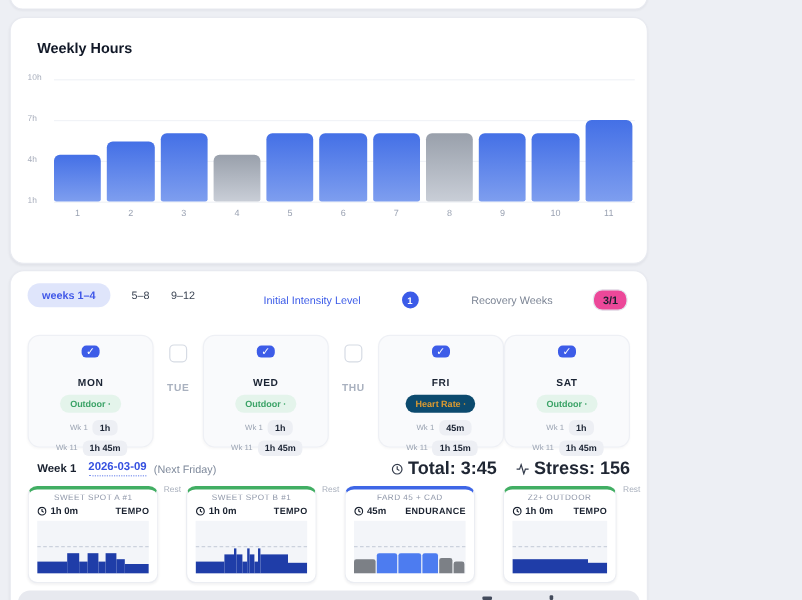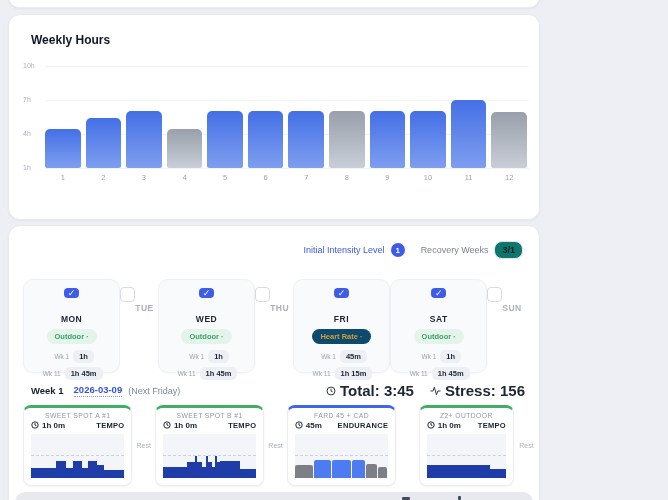--- a/index.html
+++ b/index.html
@@ -21,47 +21,47 @@
   .bar-col{flex:1 1 0;display:flex;flex-direction:column;justify-content:flex-end;height:121px;}
   .bar-fill{border-radius:5px 5px 2px 2px;}
   .bar-fill.blue{background:linear-gradient(180deg,#4470e6,#7e9eef);}
   .bar-fill.gray{background:linear-gradient(180deg,#99a0ab,#c9ced7);}
   .bar-label{height:14px;display:flex;align-items:flex-end;justify-content:center;font-size:7.5px;color:#9aa2b2;}
   
   .plan-card{left:8px;right:8px;top:225px;height:290px;}
   .tabs{position:absolute;left:14px;top:10px;display:flex;align-items:center;gap:18px;}
   .tab{font-size:9px;color:#3c4554;}
   .tab.active{background:#dfe5fb;color:#3f57e8;border-radius:12px;padding:5px 12px;font-weight:bold;}
-  .plan-controls{position:absolute;right:16px;top:15px;display:flex;align-items:center;}
+  .plan-controls{position:absolute;right:16px;top:15px;display:flex;align-items:center;gap:28px;}
   .iil-label{font-size:9px;color:#3b5be8;}
   .iil-badge{width:14px;height:14px;margin-left:6px;border-radius:50%;background:#3b5be8;color:#fff;font-size:8px;font-weight:bold;display:flex;align-items:center;justify-content:center;}
   .rw-label{font-size:9px;color:#7b8494;margin-left:16px;}
-  .rw-chip{margin-left:6px;border:1px solid #e2e5ec;border-radius:8px;background:#0f766e;padding:3px 7px;font-size:9px;font-weight:bold;color:#171f2e;text-align:center;}
+  .rw-chip{margin-left:6px;border:1px solid #e2e5ec;border-radius:8px;background:#ec4899;padding:3px 7px;font-size:9px;font-weight:bold;color:#171f2e;text-align:center;}
   .days-row{position:absolute;left:14px;right:14px;top:53px;height:94px;display:flex;justify-content:space-between;}
   .day-card{width:118px;background:#f9fafc;border:1px solid #eef0f5;border-radius:10px;display:flex;flex-direction:column;align-items:center;padding-top:8px;box-sizing:border-box;box-shadow:0 1px 2px rgba(16,24,40,.03);}
-  .day-rest-col{width:46px;display:flex;flex-direction:row;align-items:flex-start;padding-top:8px;box-sizing:border-box;}
+  .day-rest-col{width:46px;display:flex;flex-direction:column;align-items:center;padding-top:8px;box-sizing:border-box;}
   .checkbox{width:15px;height:15px;border-radius:4px;box-sizing:border-box;}
   .checkbox.on{background:#3d5ce8;color:#fff;font-size:9px;display:flex;align-items:center;justify-content:center;}
   .checkbox.off{background:#fff;border:1.5px solid #d6dbe4;}
   .day-label{margin-top:16px;font-size:8.5px;font-weight:bold;letter-spacing:.5px;color:#1b2434;}
   .day-rest-col .day-label{color:#a9b1bf;}
   .mode-pill{margin-top:5px;padding:3px 8px;border-radius:9px;font-size:7.5px;font-weight:bold;}
   .mode-pill.green{background:#e4f4eb;color:#3ba367;}
   .mode-pill.amber{background:#0c4a6e;color:#dd9b30;}
   .wk-row{margin-top:4px;display:flex;align-items:center;gap:4px;}
   .wk-row.first{margin-top:6px;}
   .wk-label{font-size:6.5px;color:#9aa3b2;width:20px;text-align:right;}
   .wk-chip{background:#edeff4;border-radius:5px;padding:2px 6px;font-size:7.5px;font-weight:bold;color:#1b2434;}
   .week-row{position:absolute;left:14px;right:14px;top:156px;display:flex;align-items:center;}
   .wr-week{font-size:9.5px;font-weight:bold;color:#18202e;margin-left:8px;}
   .wr-date{margin-left:10px;font-size:9.5px;font-weight:bold;color:#3550e0;border-bottom:1px dotted #7c92ee;padding-bottom:1px;}
   .wr-note{margin-left:6px;font-size:9px;color:#7e899b;}
   .wr-right{margin-left:auto;display:flex;align-items:center;gap:16px;}
   .wr-stat{display:flex;align-items:center;gap:4px;font-size:15px;font-weight:bold;color:#1f2633;}
-  .wrow{position:absolute;left:14px;right:0;top:179px;height:80px;display:flex;justify-content:space-between;align-items:center;}
+  .wrow{position:absolute;left:14px;right:0;top:179px;height:80px;display:flex;justify-content:space-between;align-items:flex-start;}
   .wcard{width:131px;background:#fff;border:1px solid #ebedf2;border-top-width:3px;border-radius:8px;box-shadow:0 1px 2px rgba(16,24,40,.05);display:flex;flex-direction:column;box-sizing:border-box;}
   .wcard.sm{width:114px;}
   .wcard.acc-green{border-top-color:#41ae63;}
   .wcard.acc-blue{border-top-color:#3e66e6;}
   .w-title{margin-top:4px;text-align:center;font-size:6.8px;color:#8e96a8;letter-spacing:.4px;white-space:nowrap;overflow:hidden;}
   .w-meta{display:flex;align-items:center;justify-content:space-between;padding:2px 7px 0;}
   .w-dur{display:flex;align-items:center;gap:3px;font-size:8px;font-weight:bold;color:#1a2230;}
   .w-int{font-size:7.5px;font-weight:bold;color:#1a2230;letter-spacing:.3px;}
   .w-profile{margin:4px 7px 7px;height:44px;background:#f3f5f9;position:relative;display:flex;align-items:flex-end;overflow:hidden;}
   .w-dash{position:absolute;left:0;right:0;top:48%;border-top:1px dashed #ccd2dd;}
@@ -145,30 +145,31 @@
             <div class="bar-label">9</div>
           </div>
           <div class="bar-col">
             <div class="bar-fill blue" style="height: 56.6667px;"></div>
             <div class="bar-label">10</div>
           </div>
           <div class="bar-col">
             <div class="bar-fill blue" style="height: 68px;"></div>
             <div class="bar-label">11</div>
           </div>
-          <div class="bar-col">
-            <div class="bar-fill gray" style="height: 55.5333px;"></div>
-            <div class="bar-label">12</div>
-          </div>
         </div>
     </div>
   </div>
 
   <div class="card plan-card">
 
+    <div class="tabs">
+      <div class="tab active">weeks 1–4</div>
+      <div class="tab">5–8</div>
+      <div class="tab">9–12</div>
+    </div>
 
     <div class="plan-controls">
       <span class="iil-label">Initial Intensity Level</span>
       <span class="iil-badge">1</span>
       <span class="rw-label">Recovery Weeks</span>
       <span class="rw-chip">3/1</span>
     </div>
 
     <div class="days-row" id="days-row">
         <div class="day-card">
@@ -223,24 +224,20 @@
           <div class="day-label">SAT</div>
           <div class="mode-pill green">Outdoor ·</div>
           <div class="wk-row first">
             <span class="wk-label">Wk 1</span>
             <span class="wk-chip">1h</span>
           </div>
           <div class="wk-row">
             <span class="wk-label">Wk 11</span>
             <span class="wk-chip">1h 45m</span>
           </div>
-        </div>
-        <div class="day-rest-col">
-          <div class="checkbox off"></div>
-          <div class="day-label">SUN</div>
         </div>
       </div>
 
     <div class="week-row">
       <span class="wr-week">Week 1</span>
       <span class="wr-date">2026-03-09</span>
       <span class="wr-note">(Next Friday)</span>
       <span class="wr-right">
         <span class="wr-stat">
           <svg width="10" height="10" viewBox="0 0 10 10">

